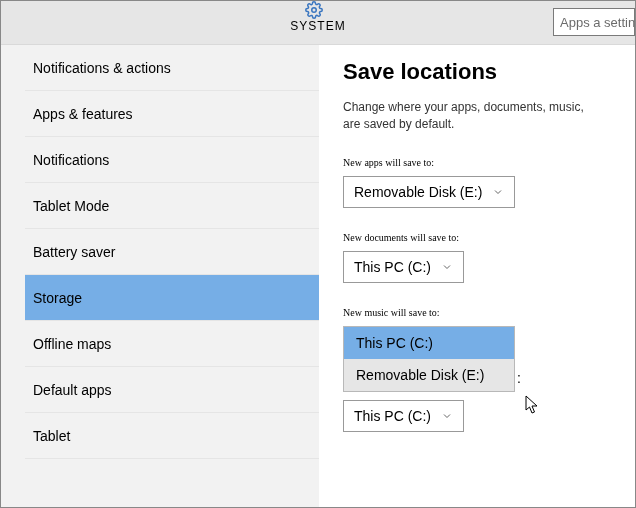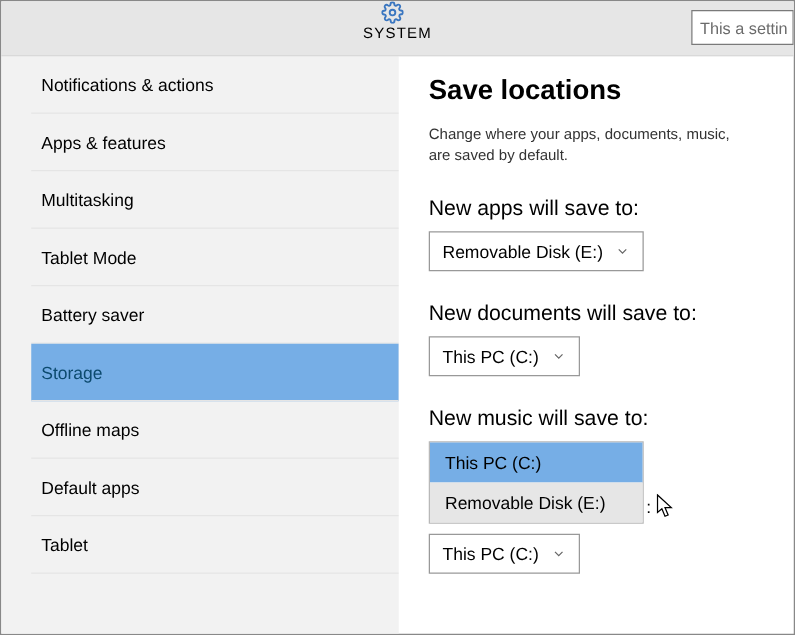--- a/index.html
+++ b/index.html
@@ -66,42 +66,43 @@
     height: 46px;
     display: flex;
     align-items: center;
     padding: 0 8px;
     border-bottom: 1px solid #e5e5e5;
     font-size: 14px;
     cursor: pointer;
   }
   .sidebar-item.selected {
     background: #76aee6;
-    color: #0c4a6e;
+    color: #000000;
   }
   .panel {
     flex: 1;
     padding: 14px 0 0 24px;
     overflow: hidden;
     white-space: nowrap;
   }
   .panel h1 {
     font-size: 22px;
     font-weight: 700;
     margin-bottom: 14px;
   }
   .panel .desc {
     font-size: 12px;
     color: #333;
     line-height: 1.4;
     margin-bottom: 24px;
   }
   .setting-label {
-    font-size: 17px;
+    font-size: 10px;
     margin-bottom: 8px;
+    font-family: Liberation Serif, serif;
   }
   .select {
     display: inline-flex;
     align-items: center;
     height: 32px;
     border: 1px solid #999;
     padding: 0 10px;
     font-size: 14px;
     cursor: pointer;
     margin-bottom: 22px;
@@ -141,34 +142,34 @@
 
 <div class="header">
   <span class="gear">
     <svg width="18" height="18" viewBox="0 0 24 24" fill="none" stroke="#3a76c0" stroke-width="2">
       <circle cx="12" cy="12" r="3"></circle>
       <path d="M19.4 15a1.65 1.65 0 0 0 .33 1.82l.06.06a2 2 0 1 1-2.83 2.83l-.06-.06a1.65 1.65 0 0 0-1.82-.33 1.65 1.65 0 0 0-1 1.51V21a2 2 0 0 1-4 0v-.09a1.65 1.65 0 0 0-1-1.51 1.65 1.65 0 0 0-1.82.33l-.06.06a2 2 0 1 1-2.83-2.83l.06-.06a1.65 1.65 0 0 0 .33-1.82 1.65 1.65 0 0 0-1.51-1H3a2 2 0 0 1 0-4h.09a1.65 1.65 0 0 0 1.51-1 1.65 1.65 0 0 0-.33-1.82l-.06-.06a2 2 0 1 1 2.83-2.83l.06.06a1.65 1.65 0 0 0 1.82.33h0a1.65 1.65 0 0 0 1-1.51V3a2 2 0 0 1 4 0v.09a1.65 1.65 0 0 0 1 1.51h0a1.65 1.65 0 0 0 1.82-.33l.06-.06a2 2 0 1 1 2.83 2.83l-.06.06a1.65 1.65 0 0 0-.33 1.82v0a1.65 1.65 0 0 0 1.51 1H21a2 2 0 0 1 0 4h-.09a1.65 1.65 0 0 0-1.51 1z"></path>
     </svg>
   </span>
   <span class="header-title">SYSTEM</span>
   <div class="search-box">
-    <span>This a settin</span>
+    <span>Apps a settin</span>
   </div>
 </div>
 
 <div class="body">
   <div class="sidebar" id="sidebar">
       <div class="sidebar-item">
         <span>Notifications &amp; actions</span>
       </div>
       <div class="sidebar-item">
         <span>Apps &amp; features</span>
       </div>
       <div class="sidebar-item">
-        <span>Multitasking</span>
+        <span>Notifications</span>
       </div>
       <div class="sidebar-item">
         <span>Tablet Mode</span>
       </div>
       <div class="sidebar-item">
         <span>Battery saver</span>
       </div>
       <div class="sidebar-item selected">
         <span>Storage</span>
       </div>

